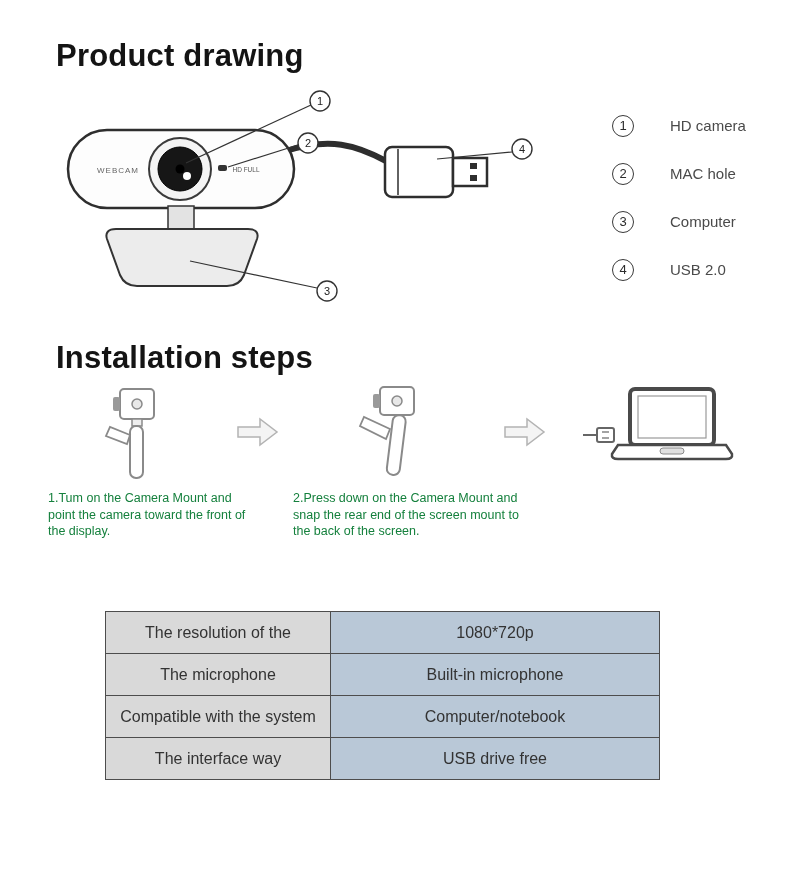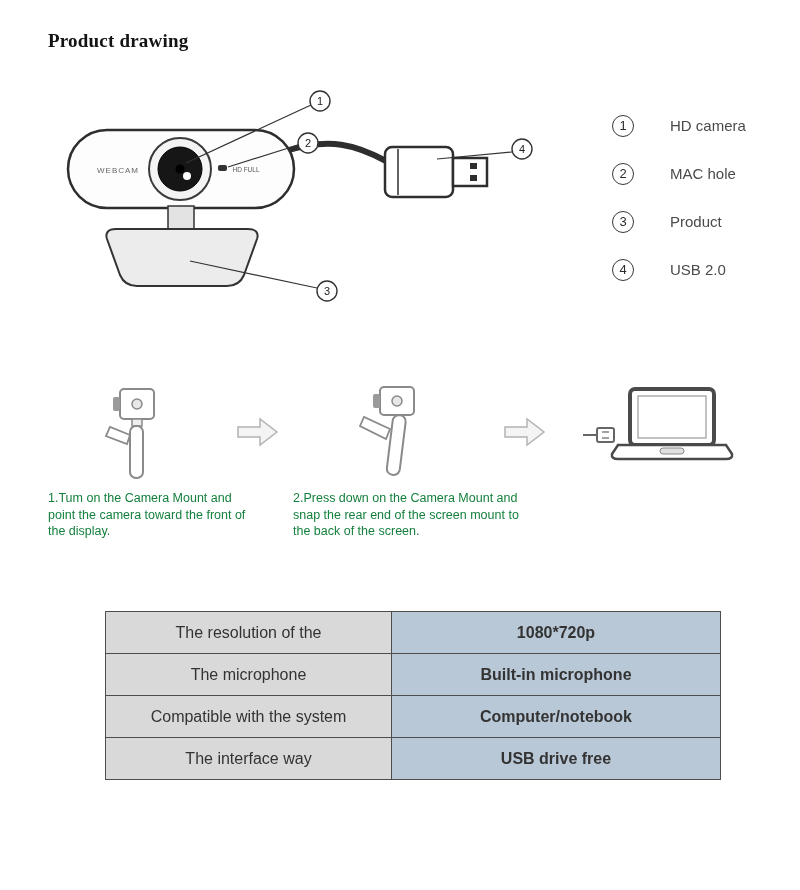--- a/index.html
+++ b/index.html
@@ -8,23 +8,22 @@
     --table-border:#4d4d4d;
   }
   *{box-sizing:border-box;}
   html,body{margin:0;padding:0;}
   body{
     width:800px;height:890px;background:#ffffff;
     font-family:"Liberation Sans", sans-serif;color:#1a1a1a;
   }
   .page{position:relative;width:800px;height:890px;overflow:hidden;background:#fff;}
   .section-title{
-    position:absolute;margin:0;font-size:19px;font-weight:bold;color:#141414;
+    position:absolute;margin:8px;font-size:31px;font-weight:bold;color:#141414;
     letter-spacing:0.2px;
-    font-family:Liberation Serif, serif;
   }
   #title-product{left:48px;top:30px;}
   #title-install{left:48px;top:332px;}
 
   #webcam-svg{position:absolute;left:40px;top:75px;}
   #steps-svg{position:absolute;left:0px;top:383px;}
   svg text{font-family:"Liberation Sans", sans-serif;}
 
   .legend{position:absolute;left:612px;top:114px;}
   .legend-item{display:flex;align-items:center;margin-bottom:25px;height:23px;}
@@ -43,22 +42,22 @@
   #step-text-3{left:553px;width:220px;}
 
   .spec-table{
     position:absolute;left:105px;top:611px;border-collapse:collapse;
   }
   .spec-table td{
     border:1px solid var(--table-border,#4d4d4d);
     height:42px;text-align:center;vertical-align:middle;
     font-size:16px;color:#333333;padding:0 6px;
   }
-  td.spec-label{width:286px;background:var(--spec-label-bg,#d9d9d9);}
-  td.spec-value{width:329px;background:var(--spec-value-bg,#b9c8d7);font-weight:bold;}
+  td.spec-label{width:225px;background:var(--spec-label-bg,#d9d9d9);}
+  td.spec-value{width:329px;background:var(--spec-value-bg,#b9c8d7);}
 </style>
 </head>
 <body>
 
 <div class="page">
 
   <h2 class="section-title" id="title-product">Product drawing</h2>
 
   <svg id="webcam-svg" width="560" height="250" viewBox="0 0 560 250">
 
@@ -120,28 +119,29 @@
     <div class="legend-item">
       <span class="legend-num">1</span>
       <span class="legend-label">HD camera</span>
     </div>
     <div class="legend-item">
       <span class="legend-num">2</span>
       <span class="legend-label">MAC hole</span>
     </div>
     <div class="legend-item">
       <span class="legend-num">3</span>
-      <span class="legend-label">Product</span>
+      <span class="legend-label">Computer</span>
     </div>
     <div class="legend-item">
       <span class="legend-num">4</span>
       <span class="legend-label">USB 2.0</span>
     </div>
   </div>
 
+  <h2 class="section-title" id="title-install">Installation steps</h2>
 
   <svg id="steps-svg" width="800" height="105" viewBox="0 0 800 105">
 
     <g stroke="#8a8a8a" fill="#ffffff">
       <rect x="120" y="6" width="34" height="30" rx="4" stroke-width="2"></rect>
       <rect x="113" y="14" width="7" height="14" rx="2" fill="#9a9a9a" stroke="none"></rect>
       <circle cx="137" cy="21" r="5" fill="#e8e8e8" stroke-width="1.5"></circle>
       <rect x="132" y="36" width="10" height="7" stroke-width="1.5" fill="#eee"></rect>
       <rect x="130" y="43" width="13" height="52" rx="6" stroke-width="2"></rect>
       <path d="M130 52 L110 44 L106 53 L127 61 Z" stroke-width="1.8"></path>

